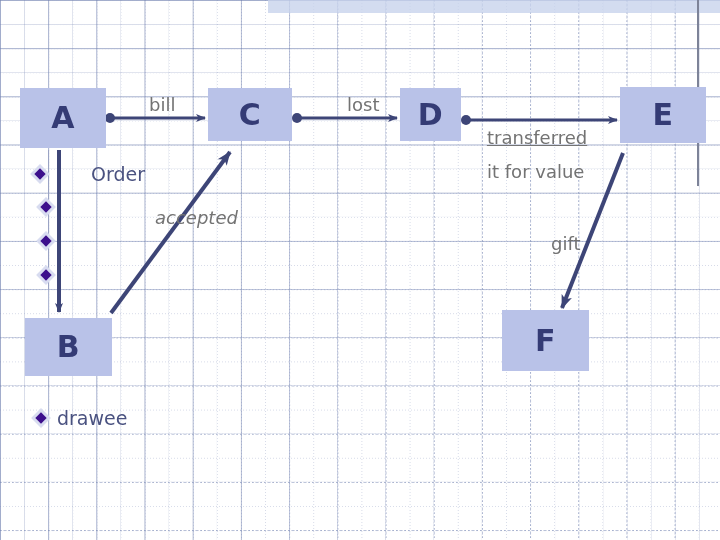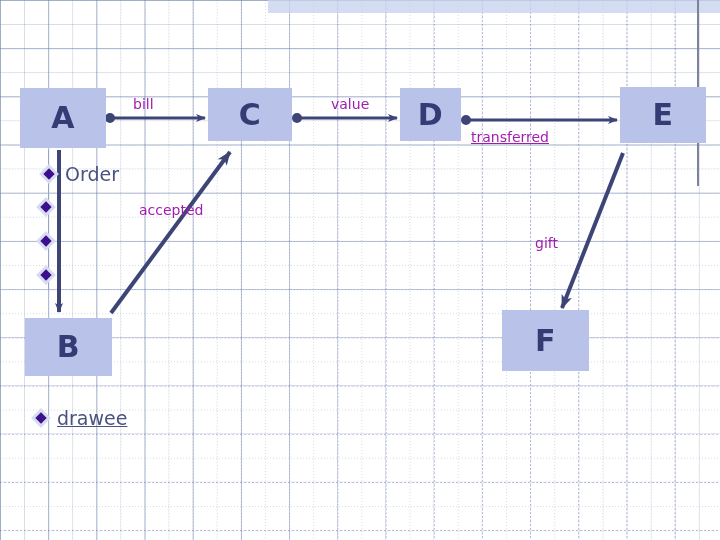--- a/index.html
+++ b/index.html
@@ -77,25 +77,26 @@
     font-weight: bold;
     font-size: 30px;
     letter-spacing: 0.5px;
     line-height: 1;
     user-select: none;
   }
 
   
   .elabel {
     position: absolute;
-    color: #a21caf;
-    font-size: 14px;
+    color: #737373;
+    font-size: 18px;
     line-height: 25px;
     white-space: pre;
     user-select: none;
+    margin-left: 16px;
   }
 
   
   .bullet-item {
     position: absolute;
     display: flex;
     align-items: center;
     color: #4a5280;
     font-size: 19px;
     line-height: 22px;
@@ -239,39 +240,40 @@
   <div class="node" style="left:25px; top:318px; width:87px; height:58px;">
     <span>B</span>
   </div>
 
   <div class="node" style="left:502px; top:310px; width:87px; height:61px;">
     <span>F</span>
   </div>
 
   <div class="elabel" style="left:133px; top:92px;">bill</div>
 
-  <div class="elabel" style="left:331px; top:92px;">value</div>
+  <div class="elabel" style="left:331px; top:92px;">lost</div>
 
 
   <div class="elabel" style="left:471px; top:125px;text-decoration:underline;">transferred</div>
 
-
-  <div class="elabel" style="left:139px; top:198px;">accepted</div>
+  <div class="elabel" style="left:471px; top:159px;">it for value</div>
+
+  <div class="elabel" style="left:139px; top:205px;font-style:italic;">accepted</div>
 
   <div class="elabel" style="left:535px; top:231px;">gift</div>
 
-  <div class="bullet-item" style="left:41px; top:163px;">
+  <div class="bullet-item" style="left:32px; top:163px;gap:35px;">
     <span class="bullet-glyph"></span>
     <span>Order</span>
   </div>
 
   <div class="bare-bullet" style="left:38px; top:199px;"></div>
 
   <div class="bare-bullet" style="left:38px; top:233px;"></div>
 
   <div class="bare-bullet" style="left:38px; top:267px;"></div>
 
-  <div class="bullet-item" style="left:33px; top:407px;text-decoration:underline;">
+  <div class="bullet-item" style="left:33px; top:407px;">
     <span class="bullet-glyph"></span>
     <span>drawee</span>
   </div>
 
 </div>
 
 </body></html>

